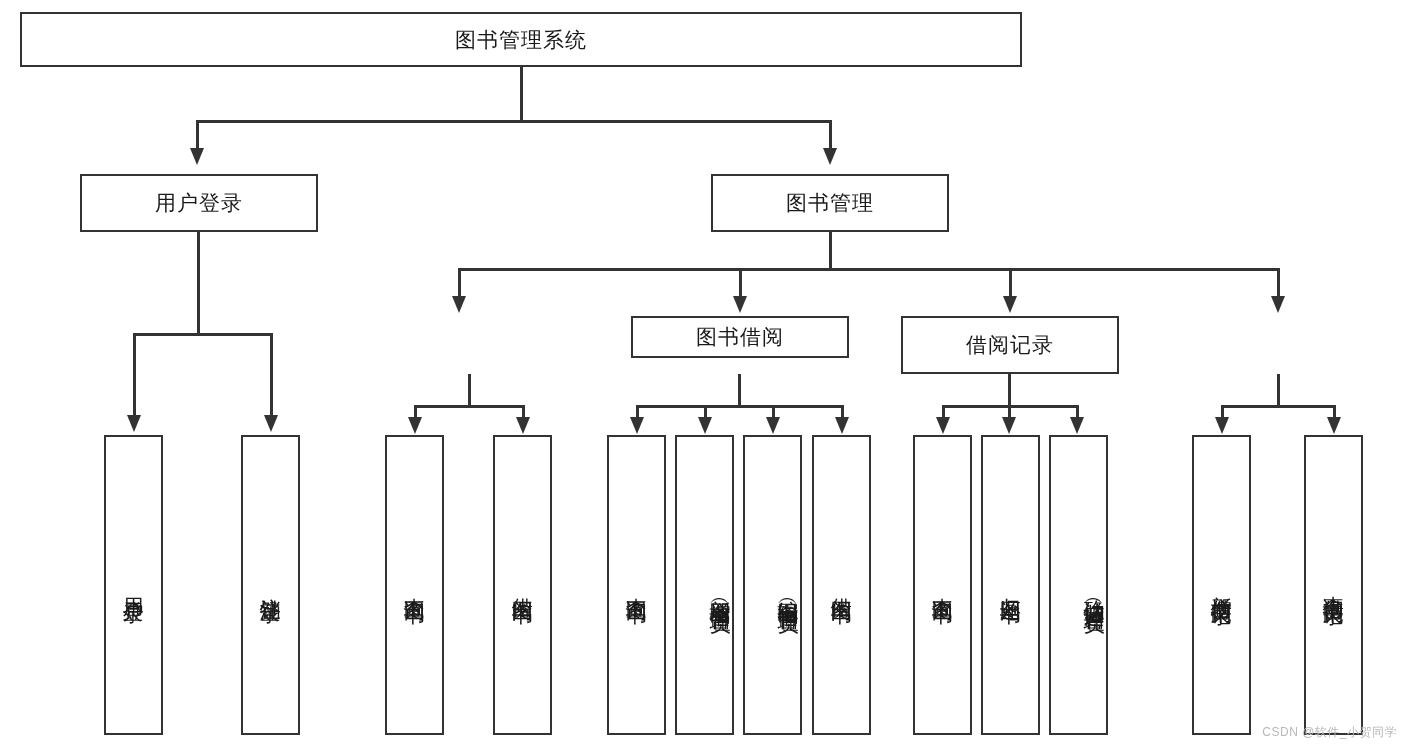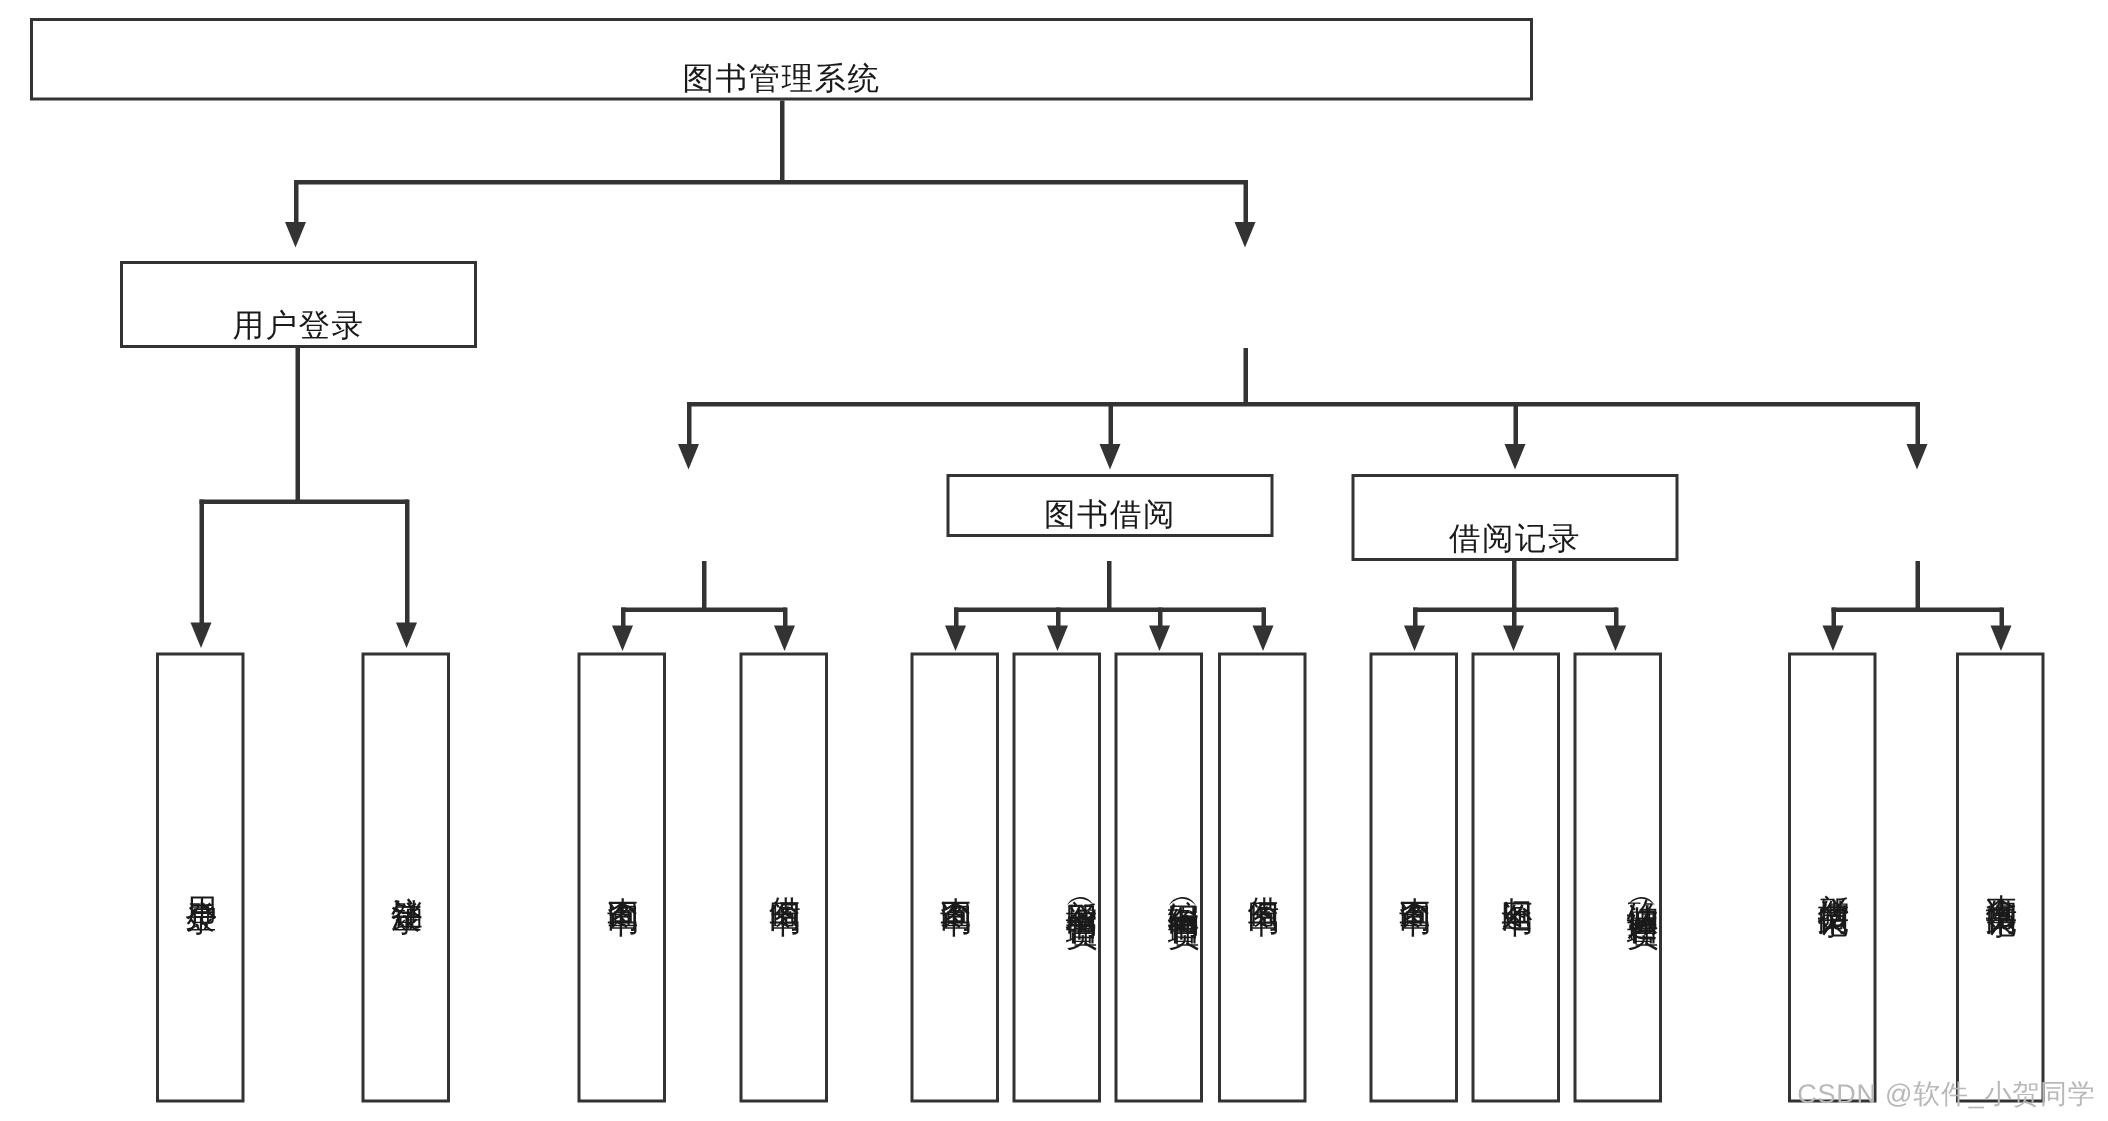--- a/index.html
+++ b/index.html
@@ -14,21 +14,21 @@
     background: #ffffff;
     font-family: "Liberation Sans", "DejaVu Sans", sans-serif;
     overflow: hidden;
   }
   .node {
     position: absolute;
     box-sizing: border-box;
     border: 2.5px solid #333333;
     background: #ffffff;
     display: flex;
-    align-items: flex-end;
+    align-items: center;
     justify-content: center;
     color: #1a1a1a;
   }
   .node.horiz {
     font-size: 21px;
     letter-spacing: 1px;
   }
   .node.vert {
     writing-mode: vertical-rl;
     text-orientation: upright;
@@ -57,21 +57,21 @@
     width: 0;
     height: 0;
     border-left: 7px solid transparent;
     border-right: 7px solid transparent;
     border-top: 17px solid #333333;
   }
   #watermark {
     position: absolute;
     right: 8px;
     bottom: 6px;
-    font-size: 18px;
+    font-size: 12px;
     color: #b8b8b8;
     letter-spacing: 0.5px;
     white-space: nowrap;
     pointer-events: none;
   }
 </style>
 </head>
 <body>
 
 <div id="canvas">
@@ -84,20 +84,23 @@
 
   <div class="line hline" style="left:196px; top:120px; width:636px; height:2.5px;"></div>
 
   <div class="line vline" style="left:196px; top:120px; width:2.5px; height:30px;"></div>
   <div class="arrow" style="left:190px; top:148px;"></div>
   <div class="line vline" style="left:829px; top:120px; width:2.5px; height:30px;"></div>
   <div class="arrow" style="left:823px; top:148px;"></div>
 
   <div class="node horiz" style="left:80px; top:174px; width:238px; height:58px;">
     <span class="label">用户登录</span>
+  </div>
+  <div class="node horiz" style="left:711px; top:174px; width:238px; height:58px;">
+    <span class="label">图书管理</span>
   </div>
 
   <div class="line vline" style="left:197px; top:232px; width:2.5px; height:103px;"></div>
   <div class="line hline" style="left:133px; top:333px; width:139px; height:2.5px;"></div>
   <div class="line vline" style="left:133px; top:333px; width:2.5px; height:84px;"></div>
   <div class="arrow" style="left:127px; top:415px;"></div>
   <div class="line vline" style="left:270px; top:333px; width:2.5px; height:84px;"></div>
   <div class="arrow" style="left:264px; top:415px;"></div>
 
   <div class="line vline" style="left:829px; top:232px; width:2.5px; height:38px;"></div>

